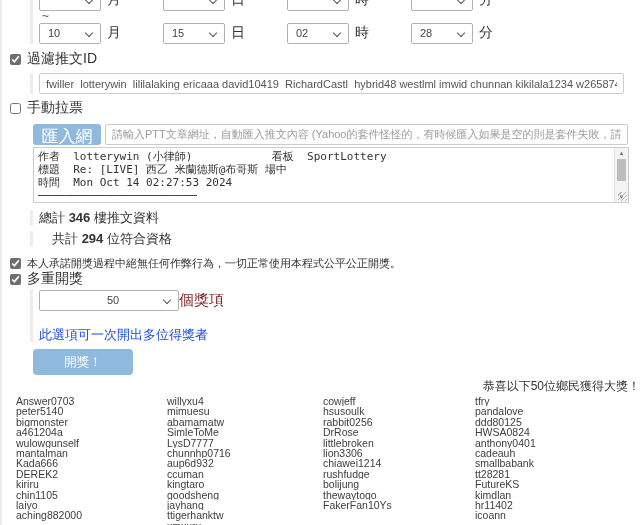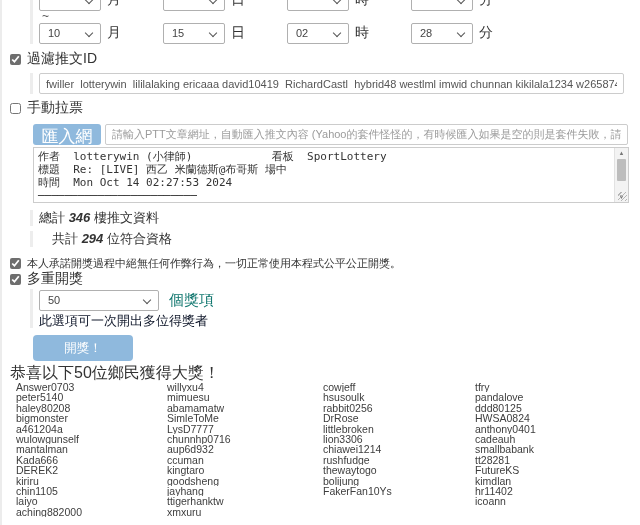--- a/index.html
+++ b/index.html
@@ -55,33 +55,33 @@
   .scroll-arrow{position:absolute;left:0;width:13px;height:10px;text-align:center;
       font-size:6px;color:#777;line-height:10px;cursor:pointer;}
   .scroll-up{top:0;}
   .scroll-down{bottom:0;}
   .scroll-thumb{position:absolute;left:2px;right:2px;top:11px;height:22px;background:#bdbdbd;
       border-radius:1px;cursor:pointer;}
   .resize-grip{position:absolute;right:1px;bottom:1px;width:9px;height:9px;cursor:nwse-resize;
       background:repeating-linear-gradient(135deg,transparent 0 2px,#b5b5b5 2px 3px);}
   
   .stats-line{margin-top:7px;font-size:13px;height:16px;line-height:16px;}
-  .stats-line b{font-weight:bold;font-style:italic;}
+  .stats-line b{font-weight:bold;}
   .stats-line+.stats-line{margin-top:5px;padding-left:19px;}
   
   .promise-row{margin-top:10px;height:12px;}
   .multi-row{margin-top:4px;height:12px;}
   .multi-block{margin-top:4px;}
   .prize-sel-row{display:flex;align-items:center;height:22px;}
-  .sel-prize{width:120px;}
-  .prize-lab{font-size:15px;color:#0f766e;margin-left:10px;}
-  .multi-hint{margin-top:3px;font-size:13px;color:#0f172a;height:14px;line-height:14px;}
+  .sel-prize{width:140px;justify-content:center;}
+  .prize-lab{font-size:15px;color:#7f1d1d;}
+  .multi-hint{margin-top:17px;font-size:13px;color:#1d4ed8;height:14px;line-height:14px;}
   
   .btn-draw{display:block;margin:7px 0 0 31px;width:100px;height:26px;font-size:12.5px;border-radius:4px;}
-  .congrats{margin:5px 0 0 8px;font-size:16px;height:13px;line-height:13px;color:#333;}
+  .congrats{margin:5px 0 0 8px;font-size:12px;height:13px;line-height:13px;color:#333;text-align:right;}
   
   .winners{margin:3px 0 0 14px;display:flex;font-size:10.5px;line-height:10.4px;color:#3d3d3d;}
   .win-col{display:flex;flex-direction:column;}
   .win-col div{height:10.4px;overflow:hidden;}
   .wc1{width:151px;} .wc2{width:156px;} .wc3{width:152px;} .wc4{width:auto;}
 </style>
 </head>
 <body>
 
 <div class="indent time-block">
@@ -188,21 +188,20 @@
   <div class="multi-hint">此選項可一次開出多位得獎者</div>
 </div>
 
 <button class="btn-blue btn-draw">開獎！</button>
 <div class="congrats">恭喜以下50位鄉民獲得大獎！</div>
 
 <div class="winners">
   <div class="win-col wc1">
       <div>Answer0703</div>
       <div>peter5140</div>
-      <div>haley80208</div>
       <div>bigmonster</div>
       <div>a461204a</div>
       <div>wulowgunself</div>
       <div>mantalman</div>
       <div>Kada666</div>
       <div>DEREK2</div>
       <div>kiriru</div>
       <div>chin1105</div>
       <div>laiyo</div>
       <div>aching882000</div>
@@ -224,22 +223,22 @@
     </div>
   <div class="win-col wc3">
       <div>cowjeff</div>
       <div>hsusoulk</div>
       <div>rabbit0256</div>
       <div>DrRose</div>
       <div>littlebroken</div>
       <div>lion3306</div>
       <div>chiawei1214</div>
       <div>rushfudge</div>
+      <div>bolijung</div>
       <div>thewaytogo</div>
-      <div>bolijung</div>
       <div>FakerFan10Ys</div>
     </div>
   <div class="win-col wc4">
       <div>tfry</div>
       <div>pandalove</div>
       <div>ddd80125</div>
       <div>HWSA0824</div>
       <div>anthony0401</div>
       <div>cadeauh</div>
       <div>smallbabank</div>

